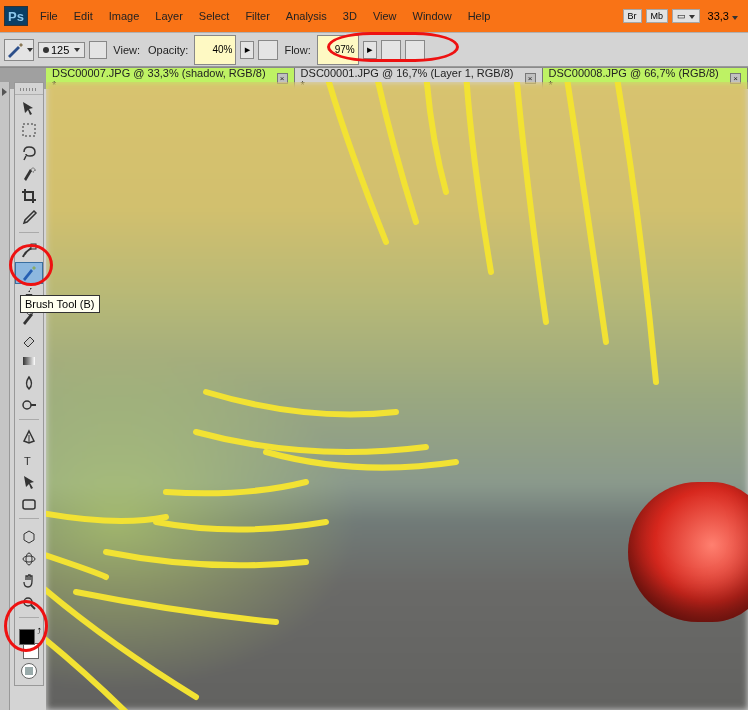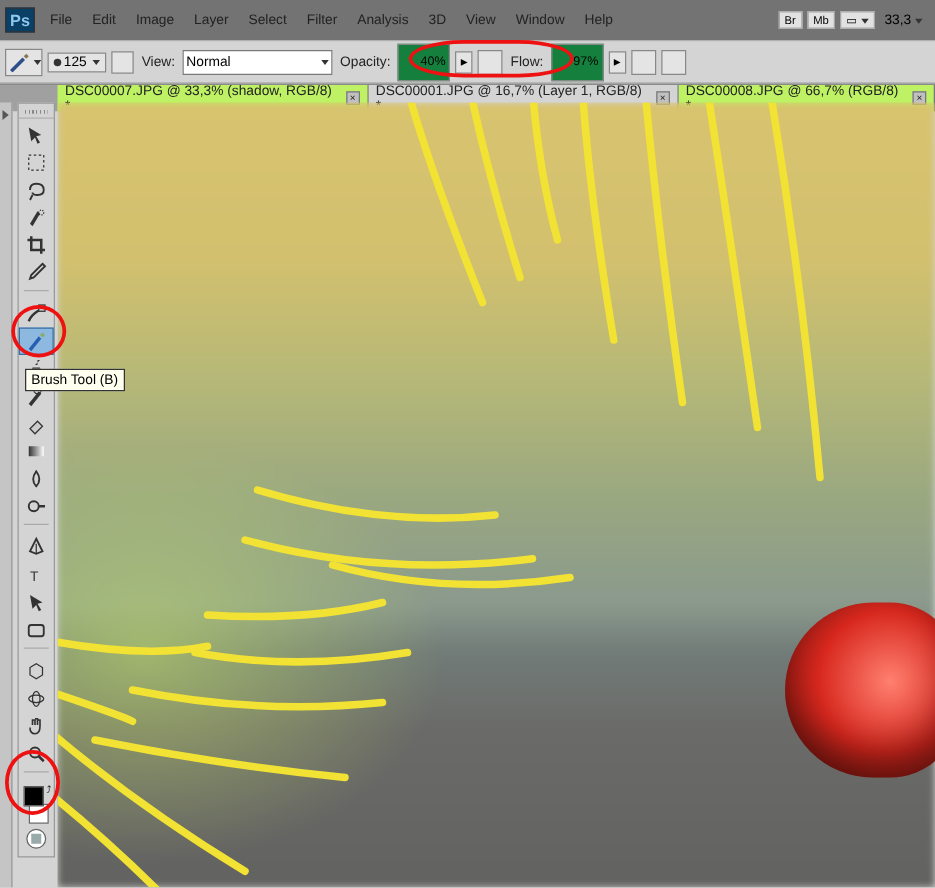--- a/index.html
+++ b/index.html
@@ -1,35 +1,35 @@
 <!DOCTYPE html>
 <html><head>
 <meta charset="utf-8">
 <style>
   * { box-sizing: border-box; margin: 0; padding: 0; font-family: Tahoma, Arial, sans-serif; font-size: 11px; }
   body { width: 748px; height: 710px; background: #d4d4d4; overflow: hidden; position: relative; }
 
   
-  .menubar { height: 26px; background: #737373; border-bottom: 1px solid #b0b0b0; display: flex; align-items: center; padding: 16px 4px; }
+  .menubar { height: 26px; background: #f97316; border-bottom: 1px solid #b0b0b0; display: flex; align-items: center; padding: 16px 4px; }
   .ps-logo { width: 24px; height: 20px; background:#0a3f66; color:#8cc7ec; font-weight:bold; font-size:13px; display:flex; align-items:center; justify-content:center; border:1px solid #333; margin-right:4px; }
   .menu-item { padding: 4px 8px; color:#222; cursor:default; }
   .menubar-spacer { flex: 1; }
   .panel-chip { border:1px solid #a6a6a6; padding:1px 4px; margin:0 2px; font-size:9px; background:#e2e2e2; }
   .zoom-readout { margin: 0 6px; font-size:11px; }
   .caret-down { width:0;height:0;border-left:3px solid transparent;border-right:3px solid transparent;border-top:4px solid #333;display:inline-block;margin-left:3px;}
 
   
   .optionsbar { height: 34px; background: #d4d4d4; border-bottom: 1px solid #999; display:flex; align-items:center; padding:0 4px; gap:4px; position:relative;text-align:right;}
   .tool-thumb { width:30px;height:22px; border:1px solid #888; background:#e4e4e4; display:flex;align-items:center;justify-content:center;}
   .brushsize { display:flex; align-items:center; gap:2px; border:1px solid #888; padding:1px 4px; background:#e4e4e4;}
   .brush-dot { width:6px;height:6px;border-radius:50%;background:#333;}
   .brush-opt { width:18px;height:18px;border:1px solid #888;background:#e4e4e4;}
   .mode-label { color:#222; margin:0 2px;}
   .mode-select { width:120px;height:20px;border:1px solid #7a7a7a;background:#fff;padding:0 2px;display:flex;align-items:center;justify-content:space-between;}
-  .opbox { height:30px; border:1px solid #888; background:#15803d; width:42px; padding:0 3px; display:flex;align-items:center;justify-content:flex-end; font-size:10px;}
+  .opbox { height:30px; border:1px solid #888; background:#fef9c3; width:42px; padding:0 3px; display:flex;align-items:center;justify-content:flex-end; font-size:10px;}
   .opsmallbtn { width:14px;height:18px;border:1px solid #888;background:#e4e4e4;display:flex;align-items:center;justify-content:center;}
   .opicon { width:20px;height:20px;border:1px solid #888;background:#e4e4e4;}
 
   
   .tabbar { height:22px; background:#a0a0a0; display:flex; align-items:stretch; padding-left:46px; border-top:1px solid #8a8a8a;}
   .doc-tab { display:flex;align-items:center; padding:0 6px; border-right:1px solid #777; color:#222; background:#bef264; gap:5px; font-size:10px;}
   .doc-tab.active { background:#d4d4d4; }
   .tab-close { width:11px;height:11px;border:1px solid #777;display:flex;align-items:center;justify-content:center;font-size:8px;background:#c0c0c0;}
 
   
@@ -100,24 +100,20 @@
       </svg>
     <span class="caret-down"></span>
   </div>
   <div class="brushsize">
     <span class="brush-dot"></span>
     <span>125</span>
     <span class="caret-down"></span>
   </div>
   <div class="brush-opt"></div>
   <span class="mode-label">View:</span>
-  <div class="mode-select">
-    <span>Normal</span>
-    <span class="caret-down"></span>
-  </div>
   <span class="mode-label">Opacity:</span>
   <div class="opbox">40%</div>
   <div class="opsmallbtn">▸</div>
   <div class="opicon"></div>
   <span class="mode-label">Flow:</span>
   <div class="opbox">97%</div>
   <div class="opsmallbtn">▸</div>
   <div class="opicon"></div>
   <div class="opicon"></div>
 </div>

